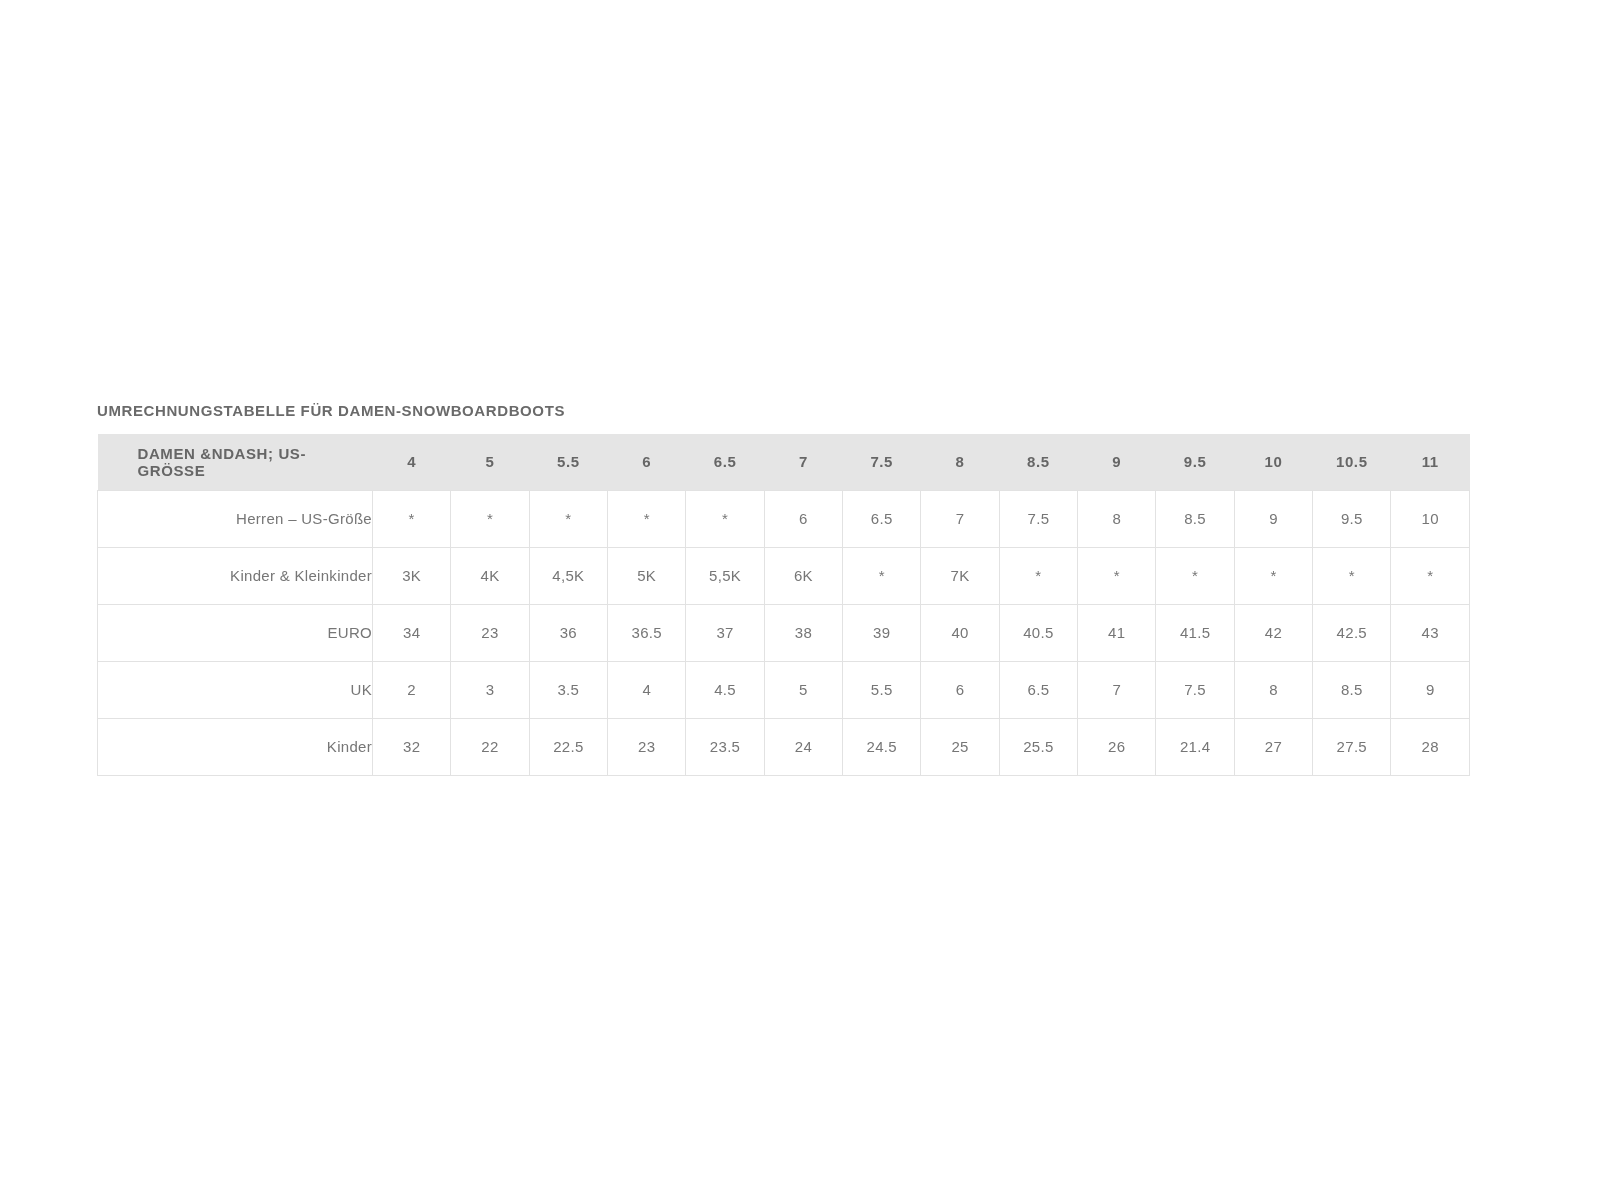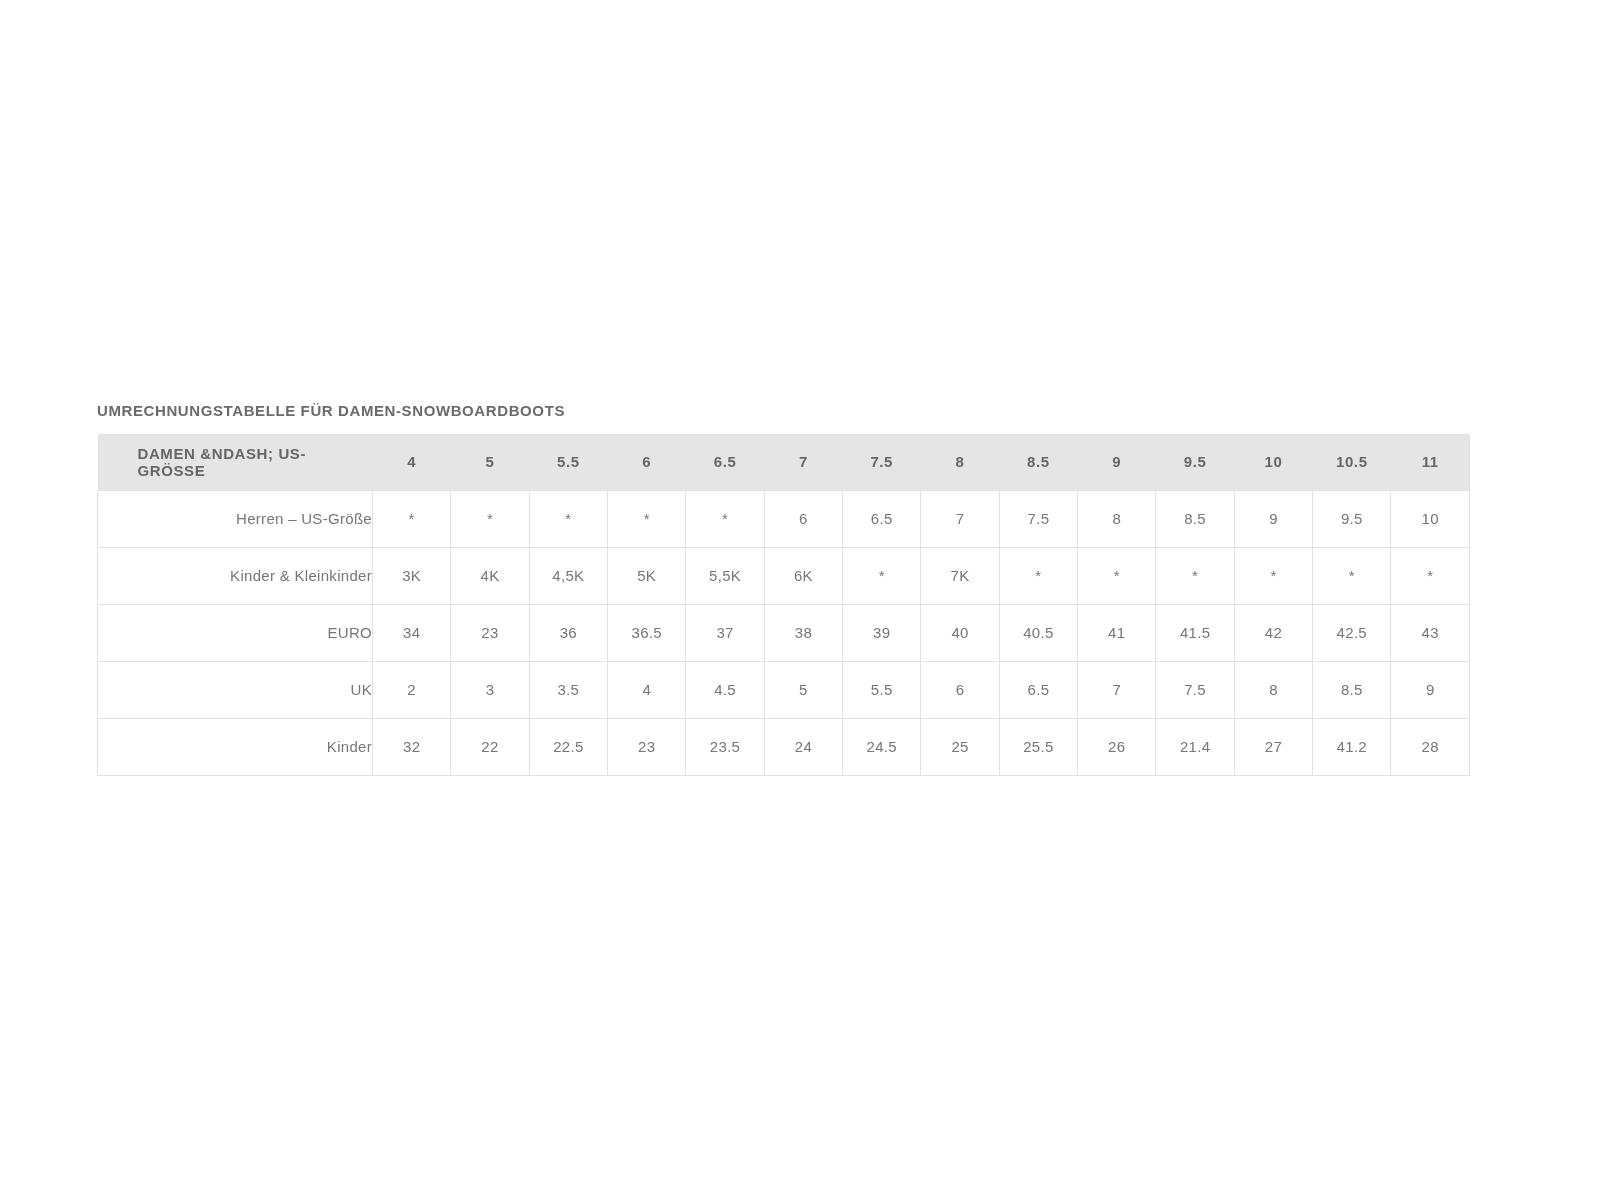--- a/index.html
+++ b/index.html
@@ -184,19 +184,19 @@
             <td>22.5</td>
             <td>23</td>
             <td>23.5</td>
             <td>24</td>
             <td>24.5</td>
             <td>25</td>
             <td>25.5</td>
             <td>26</td>
             <td>21.4</td>
             <td>27</td>
-            <td>41.2</td>
+            <td>27.5</td>
             <td>28</td>
           </tr>
         </tbody>
     </table>
   </div>
 </div>
 
 </body></html>

